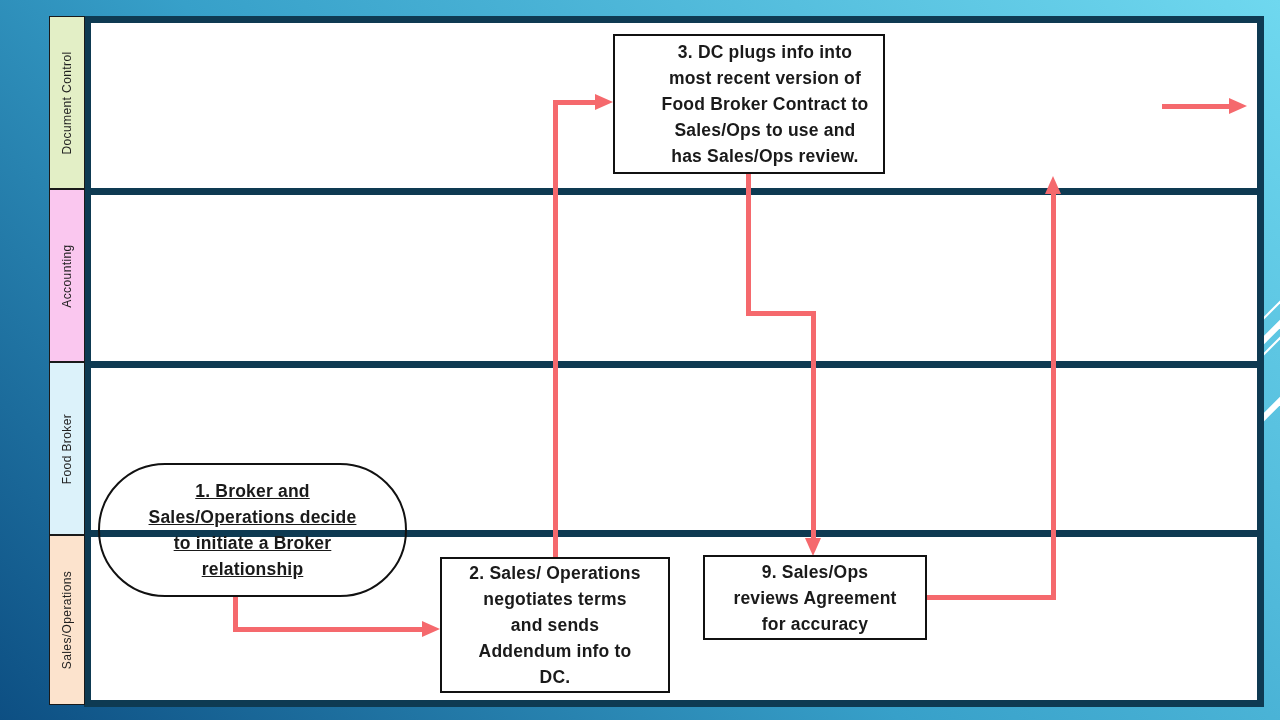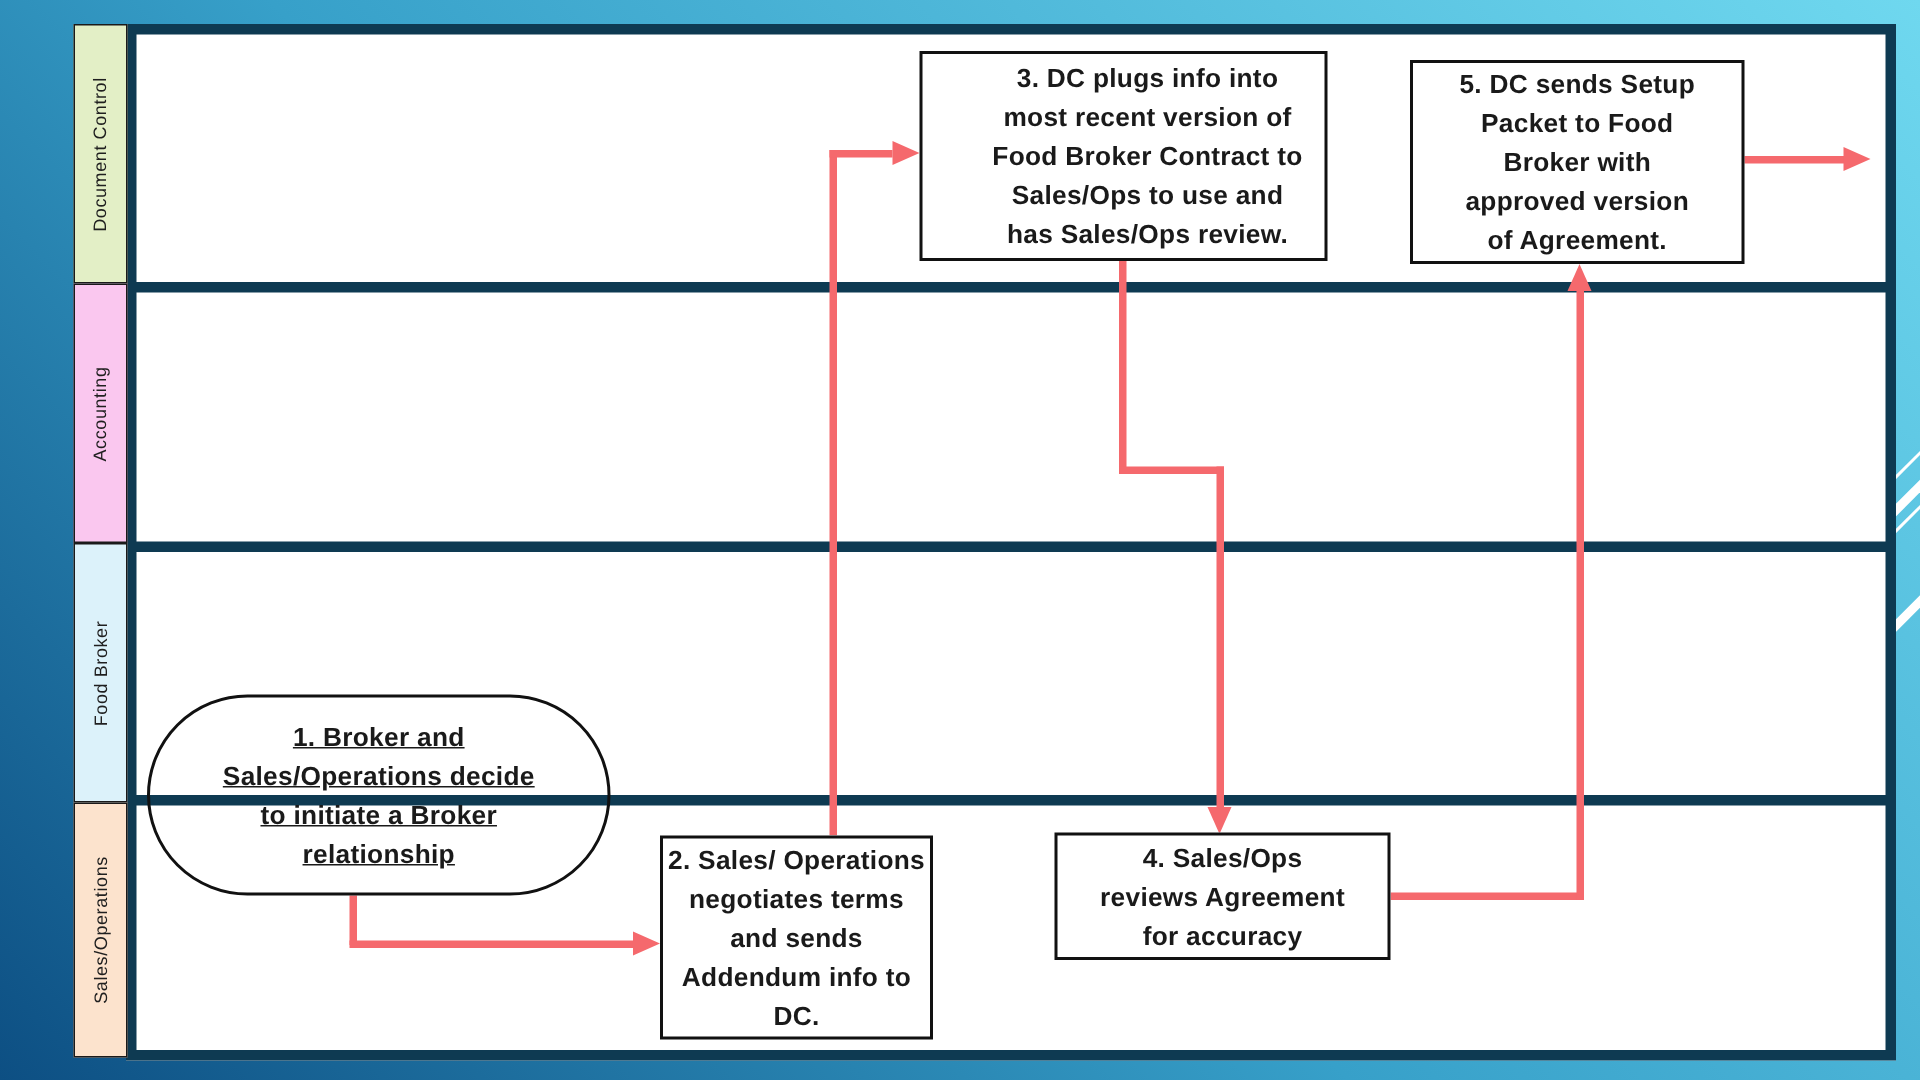--- a/index.html
+++ b/index.html
@@ -37,21 +37,21 @@
   .lh2{top:189px;height:173px;}
   .lh3{top:362px;height:173px;}
   .lh4{top:535px;height:170px;}
   
   .node{position:absolute;border:2px solid #111;display:flex;align-items:center;
         justify-content:center;text-align:center;font-weight:700;color:var(--ink);
         font-size:17.5px;line-height:26px;white-space:pre-line;letter-spacing:.2px;}
   .proc{background:#ffffff;}
   .term{background:transparent;border-radius:67px;border-width:2.5px;}
   .n1{left:98px;top:463px;width:309px;height:134px;text-decoration:underline;}
-  .n2{left:440px;top:557px;width:182px;height:136px;}
+  .n2{left:440px;top:557px;width:230px;height:136px;}
   .n3{left:613px;top:34px;width:272px;height:140px;padding-left:32px;}
   .n4{left:703px;top:555px;width:224px;height:85px;}
   .n5{left:940px;top:40px;width:223px;height:136px;}
   
   .seg{position:absolute;background:var(--accent);}
   .ah{position:absolute;width:0;height:0;}
   .ah-right{border-top:8.5px solid transparent;border-bottom:8.5px solid transparent;border-left:18px solid var(--accent);}
   .ah-down{border-left:8.5px solid transparent;border-right:8.5px solid transparent;border-top:18px solid var(--accent);}
   .ah-up{border-left:8.5px solid transparent;border-right:8.5px solid transparent;border-bottom:18px solid var(--accent);}
 </style>
@@ -110,22 +110,17 @@
   <div class="node proc n2">2. Sales/ Operations
 negotiates terms
 and sends
 Addendum info to
 DC.</div>
   <div class="node proc n3">3. DC plugs info into
 most recent version of
 Food Broker Contract to
 Sales/Ops to use and
 has Sales/Ops review.</div>
-  <div class="node proc n4">4. Sales/Ops
+  <div class="node proc n4">9. Sales/Ops
 reviews Agreement
 for accuracy</div>
-  <div class="node proc n5">5. DC sends Setup
-Packet to Food
-Broker with
-approved version
-of Agreement.</div>
 
 </div>
 
 </body></html>

